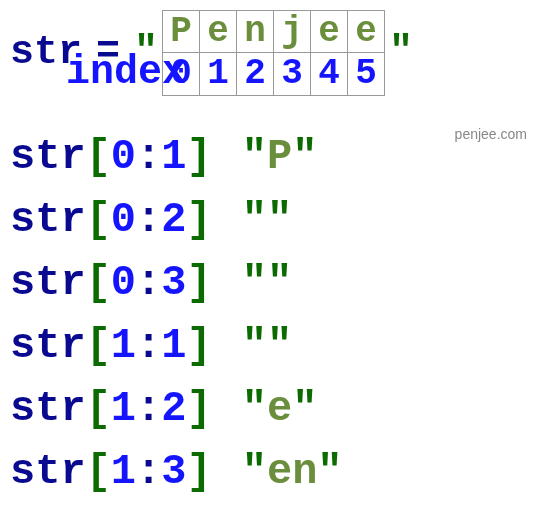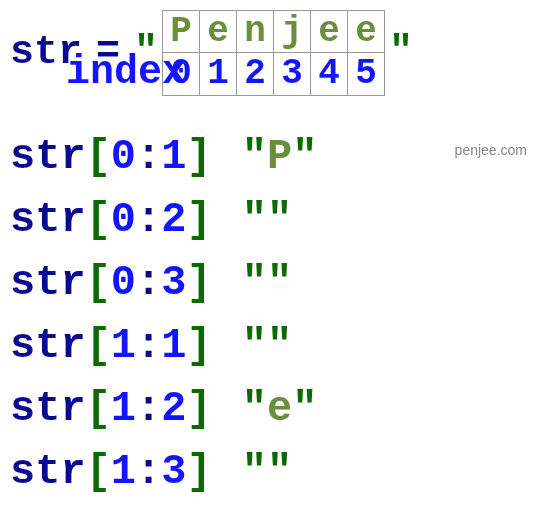--- a/index.html
+++ b/index.html
@@ -80,21 +80,20 @@
   .result-text { color: #6b8e3d; }
 
   .watermark {
     position: absolute;
     top: 0px;
     right: 10px;
     font-size: 14px;
     font-family: Arial, sans-serif;
     font-weight: normal;
     color: #888;
-    margin-top: 16px;
   }
 </style>
 </head>
 <body>
 
 <div class="top-block">
 
   <div class="row">
     <span class="navy assign-lhs">str</span>
     <span class="navy">=</span>
@@ -148,16 +147,16 @@
       <div class="example-row">
         <span class="expr"><span class="expr-var">str</span><span class="expr-brkt">[</span><span class="expr-num">1</span><span class="expr-colon">:</span><span class="expr-num">1</span><span class="expr-brkt">]</span></span>
         <span class="result"><span class="result-q">"</span><span class="result-text"></span><span class="result-q">"</span></span>
       </div>
       <div class="example-row">
         <span class="expr"><span class="expr-var">str</span><span class="expr-brkt">[</span><span class="expr-num">1</span><span class="expr-colon">:</span><span class="expr-num">2</span><span class="expr-brkt">]</span></span>
         <span class="result"><span class="result-q">"</span><span class="result-text">e</span><span class="result-q">"</span></span>
       </div>
       <div class="example-row">
         <span class="expr"><span class="expr-var">str</span><span class="expr-brkt">[</span><span class="expr-num">1</span><span class="expr-colon">:</span><span class="expr-num">3</span><span class="expr-brkt">]</span></span>
-        <span class="result"><span class="result-q">"</span><span class="result-q">"</span></span>
+        <span class="result"><span class="result-q">"</span><span class="result-text">en</span><span class="result-q">"</span></span>
       </div>
     </div>
 </div>
 
 </body></html>

